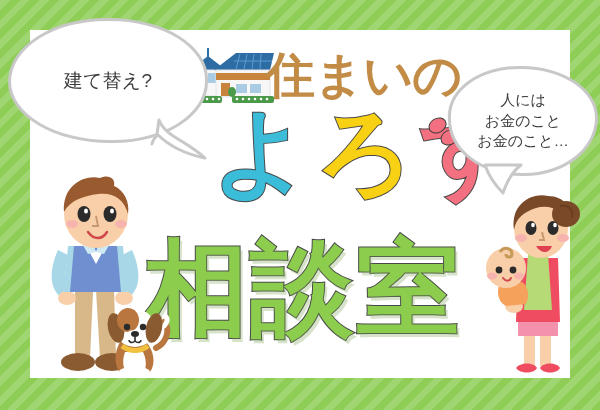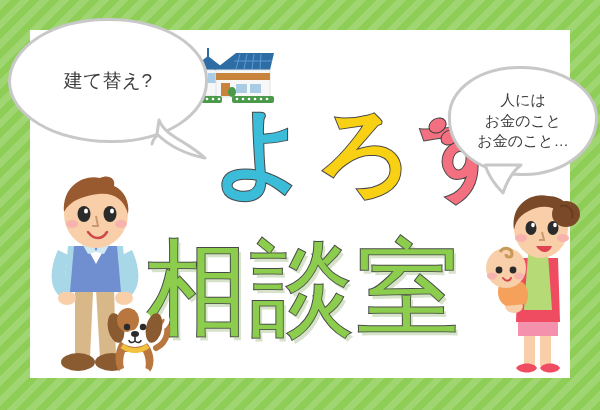--- a/index.html
+++ b/index.html
@@ -66,21 +66,21 @@
   #title-mid span{
     -webkit-text-stroke:2px rgba(40,40,40,.85);
     paint-order:stroke fill;
   }
   .k-blue{color:#3bbcd8;}
   .k-yellow{color:#f9d114;}
   .k-pink{color:#f2707f;}
 
   #title-main{
     position:absolute;left:144px;top:236px;
-    font-size:104px;font-weight:normal;white-space:nowrap;
+    font-size:104px;font-weight:bold;white-space:nowrap;
     letter-spacing:2px;line-height:1;color:#8ccd4e;
     -webkit-text-stroke:2px rgba(40,40,40,.85);
     paint-order:stroke fill;
     font-family:"DejaVu Sans",sans-serif;
     text-shadow:3px 4px 0 rgba(120,160,80,.30);
   }
 
   
   .dot{position:absolute;background:#f2707f;border:1.5px solid #3a3a3a;border-radius:50%;}
   #dot1{left:428px;top:118px;width:17px;height:13px;transform:rotate(-30deg);}
@@ -146,20 +146,21 @@
         <circle cx="69" cy="59" r="1.3"></circle>
       <circle cx="75" cy="59" r="1.3"></circle>
         <circle cx="81" cy="59" r="1.3"></circle>
       <circle cx="87" cy="59" r="1.3"></circle>
         <circle cx="93" cy="59" r="1.3"></circle>
     </g>
 
     <ellipse cx="58" cy="52" rx="4" ry="5" fill="#4a9a4a"></ellipse>
   </svg>
 
+  <div id="title-sub">住まいの</div>
 
   <div id="title-mid">
     <span class="k-blue">よ</span><span class="k-yellow">ろ</span><span class="k-pink">す</span>
   </div>
 
   <div class="dot" id="dot1"></div>
   <div class="dot" id="dot2"></div>
 
   <div id="title-main">相談室</div>
 

